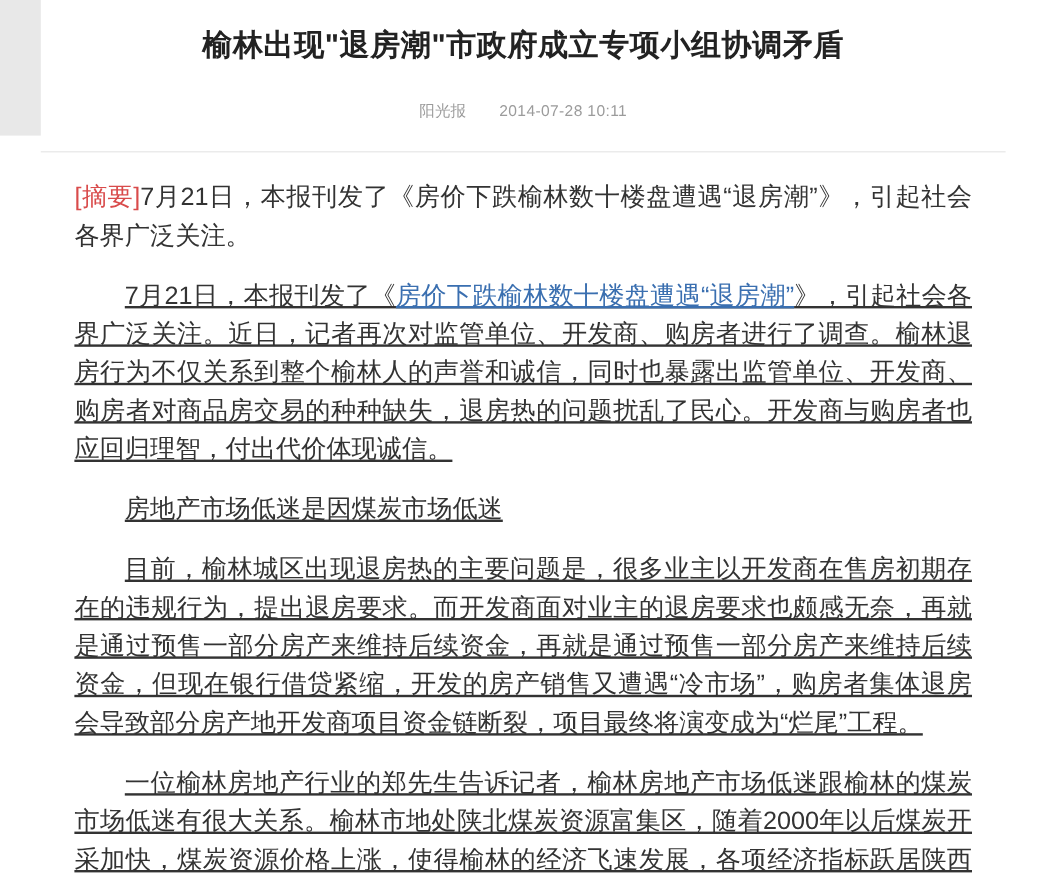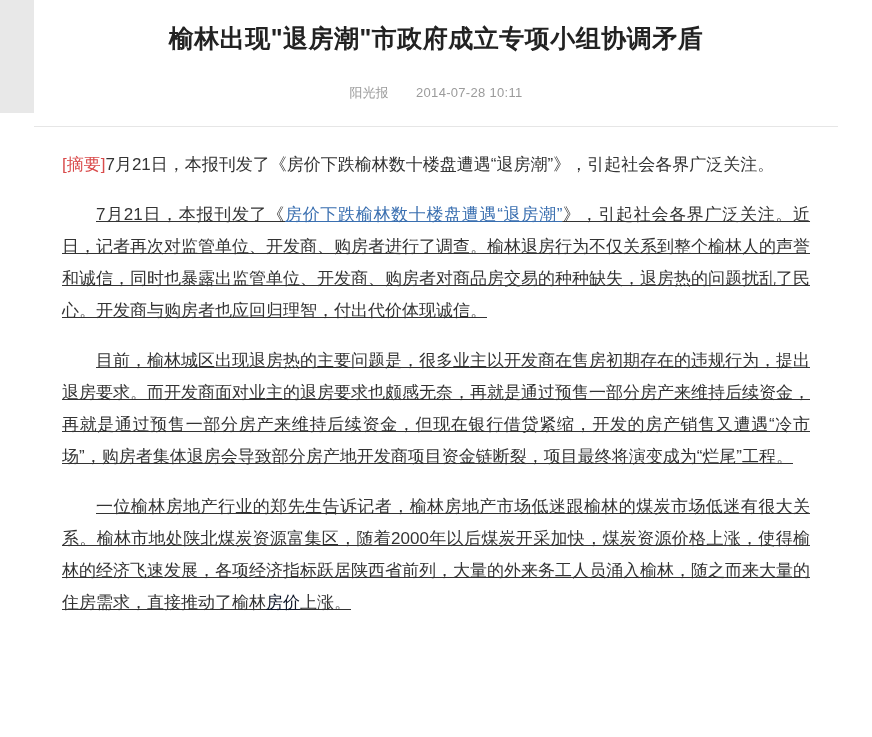--- a/index.html
+++ b/index.html
@@ -66,21 +66,21 @@
   .divider {
     height: 1px;
     background: #e6e6e6;
     margin: 14px 34px 0 34px;
   }
   .body {
     padding: 22px 62px 0 62px;
     box-sizing: border-box;
   }
   p.para {
-    font-size: 17px;
+    font-size: 21px;
     line-height: 32px;
     color: #333333;
     margin: 0 0 18px 0;
     text-align: justify;
     text-justify: inter-ideograph;
   }
   p.indent {
     text-indent: 2em;
     text-decoration: underline;
   }
@@ -127,20 +127,21 @@
 
       <p class="para lead">
         <span class="summary-tag">[摘要]</span><span>7月21日，本报刊发了《房价下跌榆林数十楼盘遭遇“退房潮”》，引起社会各界广泛关注。</span>
       </p>
 
       <p class="para indent">
         <span>7月21日，本报刊发了《</span><a class="link" href="#">房价下跌榆林数十楼盘遭遇“退房潮”</a><span>》，引起社会各界广泛关注。近日，记者再次对监管单位、开发商、购房者进行了调查。榆林退房行为不仅关系到整个榆林人的声誉和诚信，同时也暴露出监管单位、开发商、购房者对商品房交易的种种缺失，退房热的问题扰乱了民心。开发商与购房者也应回归理智，付出代价体现诚信。</span>
       </p>
 
 
+      <p class="para indent sub-head">房地产市场低迷是因煤炭市场低迷</p>
 
       <p class="para indent">目前，榆林城区出现退房热的主要问题是，很多业主以开发商在售房初期存在的违规行为，提出退房要求。而开发商面对业主的退房要求也颇感无奈，再就是通过预售一部分房产来维持后续资金，再就是通过预售一部分房产来维持后续资金，但现在银行借贷紧缩，开发的房产销售又遭遇“冷市场”，购房者集体退房会导致部分房产地开发商项目资金链断裂，项目最终将演变成为“烂尾”工程。</p>
 
       <p class="para indent">
         <span>一位榆林房地产行业的郑先生告诉记者，榆林房地产市场低迷跟榆林的煤炭市场低迷有很大关系。榆林市地处陕北煤炭资源富集区，随着2000年以后煤炭开采加快，煤炭资源价格上涨，使得榆林的经济飞速发展，各项经济指标跃居陕西省前列，大量的外来务工人员涌入榆林，随之而来大量的住房需求，直接推动了榆林</span><a class="kw-link" href="#">房价</a><span>上涨。</span>
       </p>
 
     </div>
   </div>
 </div>

